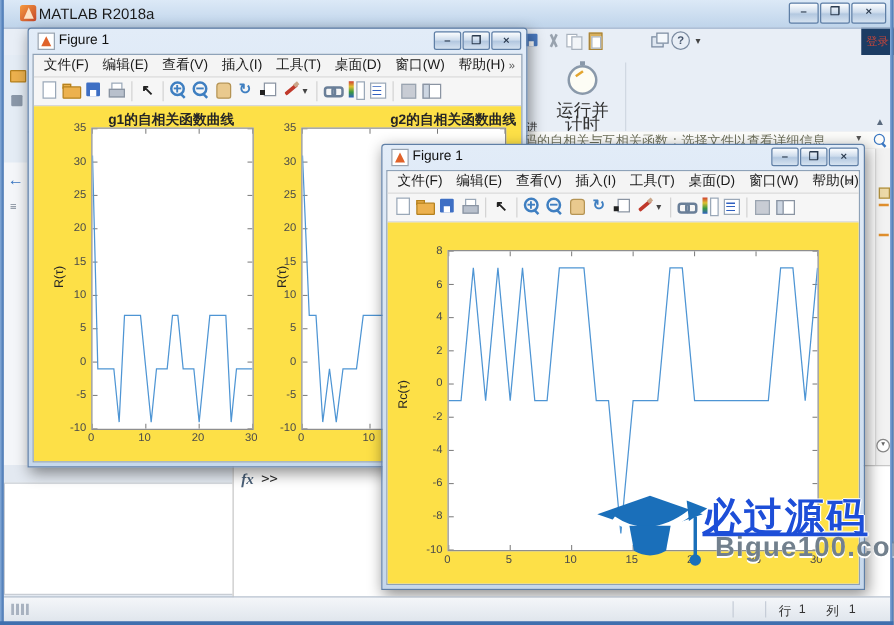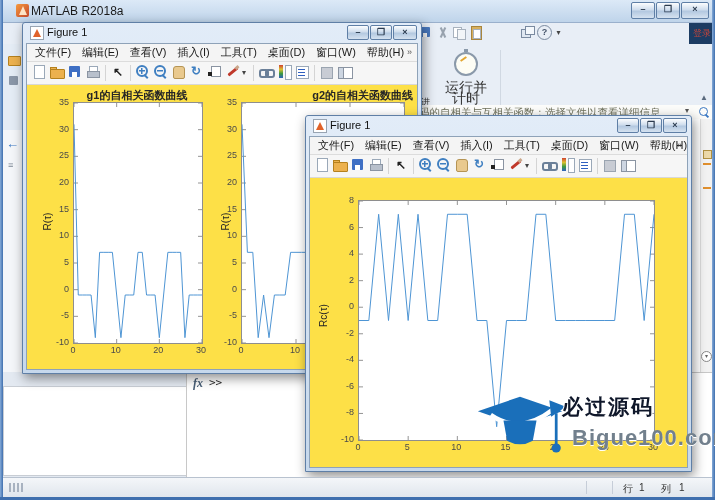--- a/index.html
+++ b/index.html
@@ -151,22 +151,22 @@
   .ic-hide-plot-tools::before{content:"";position:absolute;left:2px;top:3px;width:10px;height:10px;background:#c8ccd4;border:1px solid #9aa4b0;}
   .ic-show-plot-tools::before{content:"";position:absolute;left:1px;top:3px;width:13px;height:10px;background:#fff;border:1px solid #8a94a2;}
   .ic-show-plot-tools::after{content:"";position:absolute;left:1px;top:3px;width:4px;height:10px;background:#cdd6e2;border:1px solid #8a94a2;}
   
   .axes{position:absolute;background:#fff;border:1px solid #8e8e8e;}
   .plot-title{position:absolute;font-size:11px;font-weight:bold;color:#262626;text-align:center;}
   .ylabel{position:absolute;font-size:10px;color:#262626;transform:rotate(-90deg);white-space:nowrap;}
   .tick-label{position:absolute;font-size:9px;color:#4a4a4a;pointer-events:none;}
   
   .watermark{position:absolute;z-index:60;}
-  .wm-brand{position:absolute;left:88px;top:0px;font-size:21px;font-weight:900;letter-spacing:2px;
-    color:#0f172a;text-shadow:-1px 0 #fff,1px 0 #fff,0 -1px #fff,0 1px #fff;white-space:nowrap;}
+  .wm-brand{position:absolute;left:88px;top:0px;font-size:31px;font-weight:900;letter-spacing:2px;
+    color:#1d4ed8;text-shadow:-1px 0 #fff,1px 0 #fff,0 -1px #fff,0 1px #fff;white-space:nowrap;text-decoration:underline;}
   .wm-site{position:absolute;left:98px;top:32px;font-size:22px;font-weight:800;letter-spacing:1px;
     color:#72808d;text-shadow:0 1px #fff;white-space:nowrap;}
 </style>
 </head>
 <body>
 
 <div class="screen">
 
   <div class="abs" style="left:3px;top:44px;width:709px;height:433px;background:#e3e9f1;"></div>
 

